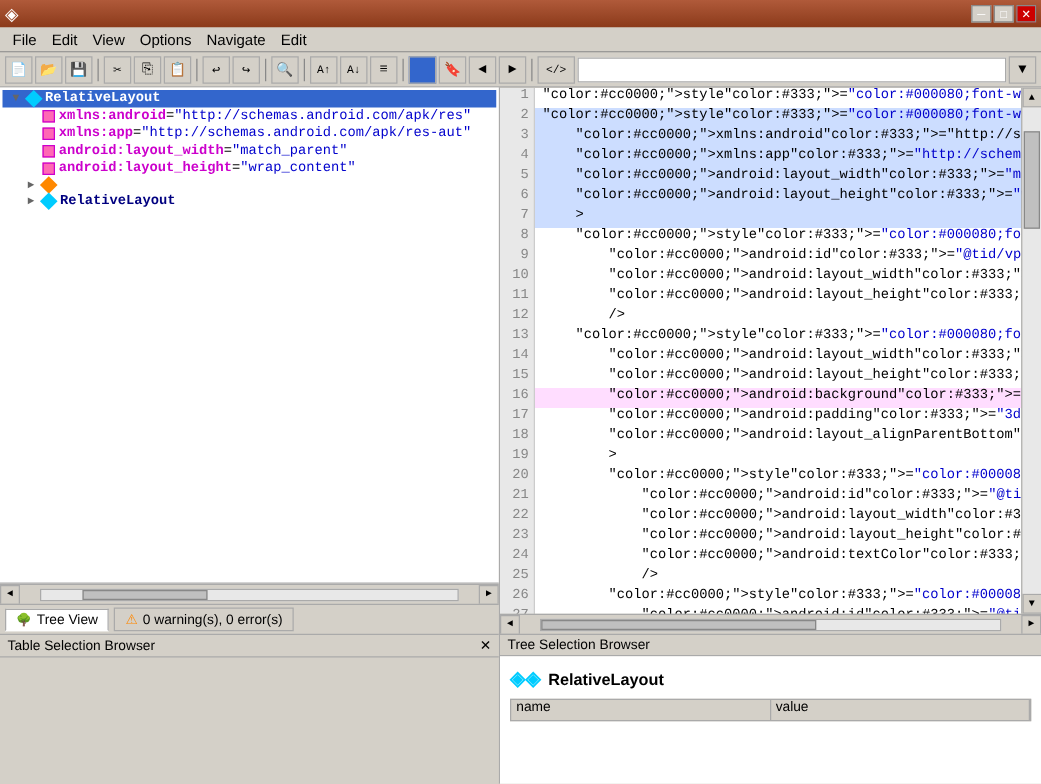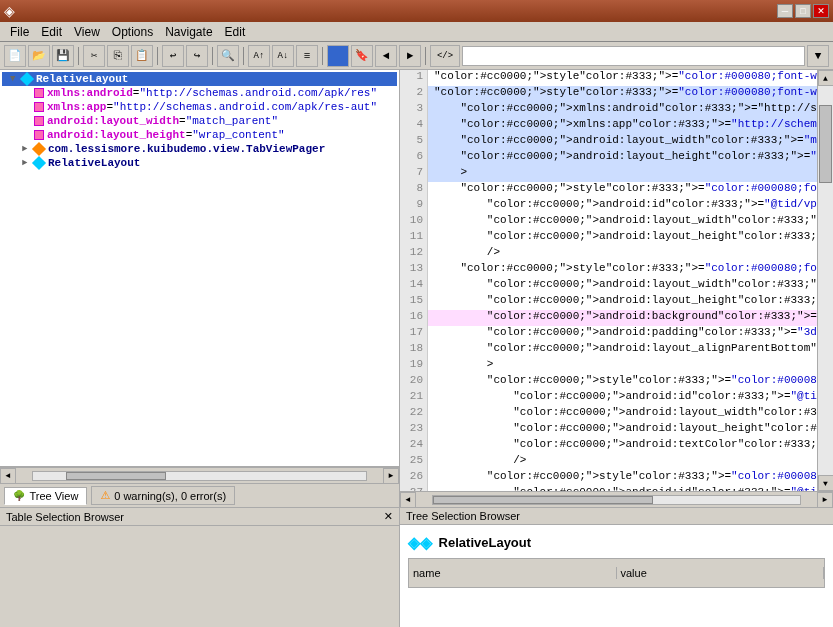--- a/index.html
+++ b/index.html
@@ -248,21 +248,21 @@
       display: flex; align-items: center; gap: 6px;
       font-size: 13px; font-weight: bold;
       font-family: Arial; margin-bottom: 6px;
     }
     .tsb-attrs { font-family: Arial; font-size: 11px; margin-bottom: 4px; }
     #attr-table-header {
       display: flex;
       background: #d4d0c8;
       border: 1px solid #aaa;
       font-family: Arial; font-size: 11px;
-      height: 30px; align-items: center;
+      height: 18px; 
     }
     .attr-col { flex: 1; padding: 0 4px; border-right: 1px solid #aaa; }
 
     .scrollbar-v {
       width: 16px;
       background: #d4d0c8;
       border-left: 1px solid #aaa;
       display: flex; flex-direction: column; align-items: center;
     }
     .scroll-arrow {
@@ -370,21 +370,20 @@
       <div class="tree-node indent1">
         <span class="expand-icon"> </span>
         <span class="pink-square"></span>
         <span class="attr-name">android:layout_height</span>
         <span class="attr-eq"> = </span>
         <span class="attr-value">"wrap_content"</span>
       </div>
       <div class="tree-node indent1">
         <span class="expand-icon">►</span>
         <span style="display:inline-block;width:10px;height:10px;background:#ff8800;transform:rotate(45deg);margin-right:4px;"></span>
-        <span class="elem-name">com.lessismore.kuibudemo.view.TabViewPager</span>
       </div>
       <div class="tree-node indent1">
         <span class="expand-icon">►</span>
         <span style="display:inline-block;width:10px;height:10px;background:#00ccff;transform:rotate(45deg);margin-right:4px;"></span>
         <span class="elem-name">RelativeLayout</span>
       </div>
     </div>
 
     <div id="hscroll-left">
       <div class="scroll-arrow">◄</div>

